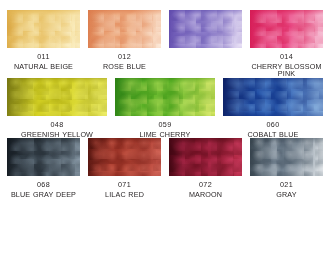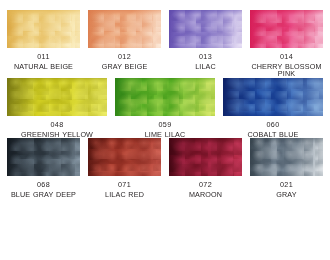--- a/index.html
+++ b/index.html
@@ -117,34 +117,30 @@
       </div>
       <div class="swatch-cell">
         <div class="swatch-chip">
           <div class="wash-base" style="background: linear-gradient(100deg, rgb(229, 149, 101) 0%, rgb(237, 169, 125) 34%, rgb(237, 169, 125) 55%, rgb(251, 227, 207) 100%);"></div>
           <div class="wash-tex-a" style="background-image: radial-gradient(at 66% 54%, rgb(229, 149, 101) 0%, rgba(255, 255, 255, 0) 62%), radial-gradient(at 59% 94%, rgb(229, 149, 101) 0%, rgba(255, 255, 255, 0) 58%), radial-gradient(at 74% 94%, rgb(229, 149, 101) 0%, rgba(255, 255, 255, 0) 55%);"></div>
           <div class="wash-tex-b" style="background-image: radial-gradient(at 87% 67%, rgb(251, 227, 207) 0%, rgba(0, 0, 0, 0) 60%), radial-gradient(at 88% 65%, rgb(251, 227, 207) 0%, rgba(0, 0, 0, 0) 55%);"></div>
           <div class="wash-edge" style="background-image: linear-gradient(90deg, rgb(229, 149, 101) 0%, rgba(255, 255, 255, 0) 16%), linear-gradient(rgb(229, 149, 101) 0%, rgba(255, 255, 255, 0) 14%);"></div>
         </div>
         <div class="swatch-caption">
           <span class="swatch-code">012</span>
-          <span class="swatch-name">GRAY BEIGE</span>
+          <span class="swatch-name">ROSE BLUE</span>
         </div>
       </div>
       <div class="swatch-cell">
         <div class="swatch-chip">
           <div class="wash-base" style="background: linear-gradient(100deg, rgb(122, 99, 192) 0%, rgb(143, 127, 204) 34%, rgb(143, 127, 204) 55%, rgb(230, 221, 244) 100%);"></div>
           <div class="wash-tex-a" style="background-image: radial-gradient(at 54% 84%, rgb(122, 99, 192) 0%, rgba(255, 255, 255, 0) 62%), radial-gradient(at 69% 89%, rgb(122, 99, 192) 0%, rgba(255, 255, 255, 0) 58%), radial-gradient(at 59% 88%, rgb(122, 99, 192) 0%, rgba(255, 255, 255, 0) 55%);"></div>
           <div class="wash-tex-b" style="background-image: radial-gradient(at 93% 60%, rgb(230, 221, 244) 0%, rgba(0, 0, 0, 0) 60%), radial-gradient(at 79% 34%, rgb(230, 221, 244) 0%, rgba(0, 0, 0, 0) 55%);"></div>
           <div class="wash-edge" style="background-image: linear-gradient(90deg, rgb(122, 99, 192) 0%, rgba(255, 255, 255, 0) 16%), linear-gradient(rgb(122, 99, 192) 0%, rgba(255, 255, 255, 0) 14%);"></div>
         </div>
-        <div class="swatch-caption">
-          <span class="swatch-code">013</span>
-          <span class="swatch-name">LILAC</span>
-        </div>
       </div>
       <div class="swatch-cell">
         <div class="swatch-chip">
           <div class="wash-base" style="background: linear-gradient(100deg, rgb(224, 42, 110) 0%, rgb(232, 65, 126) 34%, rgb(232, 65, 126) 55%, rgb(247, 195, 215) 100%);"></div>
           <div class="wash-tex-a" style="background-image: radial-gradient(at 64% 79%, rgb(224, 42, 110) 0%, rgba(255, 255, 255, 0) 62%), radial-gradient(at 54% 83%, rgb(224, 42, 110) 0%, rgba(255, 255, 255, 0) 58%), radial-gradient(at 89% 96%, rgb(224, 42, 110) 0%, rgba(255, 255, 255, 0) 55%);"></div>
           <div class="wash-tex-b" style="background-image: radial-gradient(at 84% 29%, rgb(247, 195, 215) 0%, rgba(0, 0, 0, 0) 60%), radial-gradient(at 74% 86%, rgb(247, 195, 215) 0%, rgba(0, 0, 0, 0) 55%);"></div>
           <div class="wash-edge" style="background-image: linear-gradient(90deg, rgb(224, 42, 110) 0%, rgba(255, 255, 255, 0) 16%), linear-gradient(rgb(224, 42, 110) 0%, rgba(255, 255, 255, 0) 14%);"></div>
         </div>
         <div class="swatch-caption">
           <span class="swatch-code">014</span>
@@ -167,21 +163,21 @@
       </div>
       <div class="swatch-cell">
         <div class="swatch-chip">
           <div class="wash-base" style="background: linear-gradient(100deg, rgb(63, 154, 32) 0%, rgb(99, 184, 41) 34%, rgb(99, 184, 41) 55%, rgb(226, 236, 99) 100%);"></div>
           <div class="wash-tex-a" style="background-image: radial-gradient(at 79% 81%, rgb(63, 154, 32) 0%, rgba(255, 255, 255, 0) 62%), radial-gradient(at 79% 77%, rgb(63, 154, 32) 0%, rgba(255, 255, 255, 0) 58%), radial-gradient(at 78% 75%, rgb(63, 154, 32) 0%, rgba(255, 255, 255, 0) 55%);"></div>
           <div class="wash-tex-b" style="background-image: radial-gradient(at 59% 23%, rgb(226, 236, 99) 0%, rgba(0, 0, 0, 0) 60%), radial-gradient(at 87% 78%, rgb(226, 236, 99) 0%, rgba(0, 0, 0, 0) 55%);"></div>
           <div class="wash-edge" style="background-image: linear-gradient(90deg, rgb(63, 154, 32) 0%, rgba(255, 255, 255, 0) 16%), linear-gradient(rgb(63, 154, 32) 0%, rgba(255, 255, 255, 0) 14%);"></div>
         </div>
         <div class="swatch-caption">
           <span class="swatch-code">059</span>
-          <span class="swatch-name">LIME LILAC</span>
+          <span class="swatch-name">LIME CHERRY</span>
         </div>
       </div>
       <div class="swatch-cell">
         <div class="swatch-chip">
           <div class="wash-base" style="background: linear-gradient(100deg, rgb(21, 48, 126) 0%, rgb(31, 79, 168) 34%, rgb(31, 79, 168) 55%, rgb(127, 168, 218) 100%);"></div>
           <div class="wash-tex-a" style="background-image: radial-gradient(at 68% 60%, rgb(21, 48, 126) 0%, rgba(255, 255, 255, 0) 62%), radial-gradient(at 81% 39%, rgb(21, 48, 126) 0%, rgba(255, 255, 255, 0) 58%), radial-gradient(at 72% 96%, rgb(21, 48, 126) 0%, rgba(255, 255, 255, 0) 55%);"></div>
           <div class="wash-tex-b" style="background-image: radial-gradient(at 55% 27%, rgb(127, 168, 218) 0%, rgba(0, 0, 0, 0) 60%), radial-gradient(at 82% 25%, rgb(127, 168, 218) 0%, rgba(0, 0, 0, 0) 55%);"></div>
           <div class="wash-edge" style="background-image: linear-gradient(90deg, rgb(21, 48, 126) 0%, rgba(255, 255, 255, 0) 16%), linear-gradient(rgb(21, 48, 126) 0%, rgba(255, 255, 255, 0) 14%);"></div>
         </div>
         <div class="swatch-caption">

